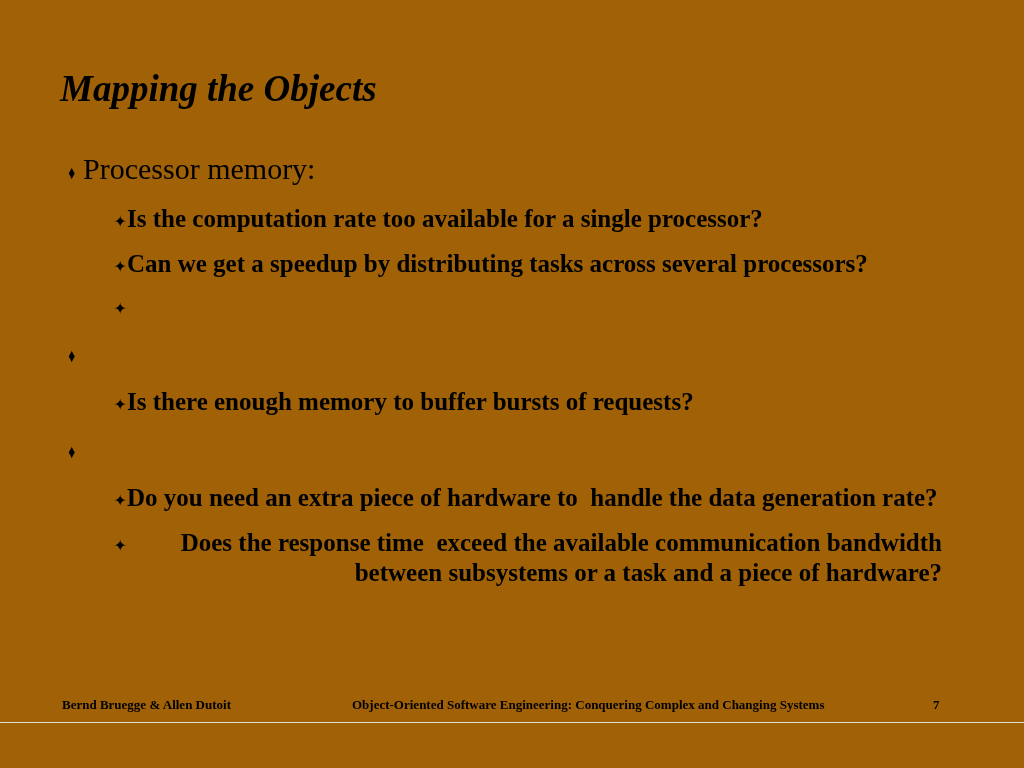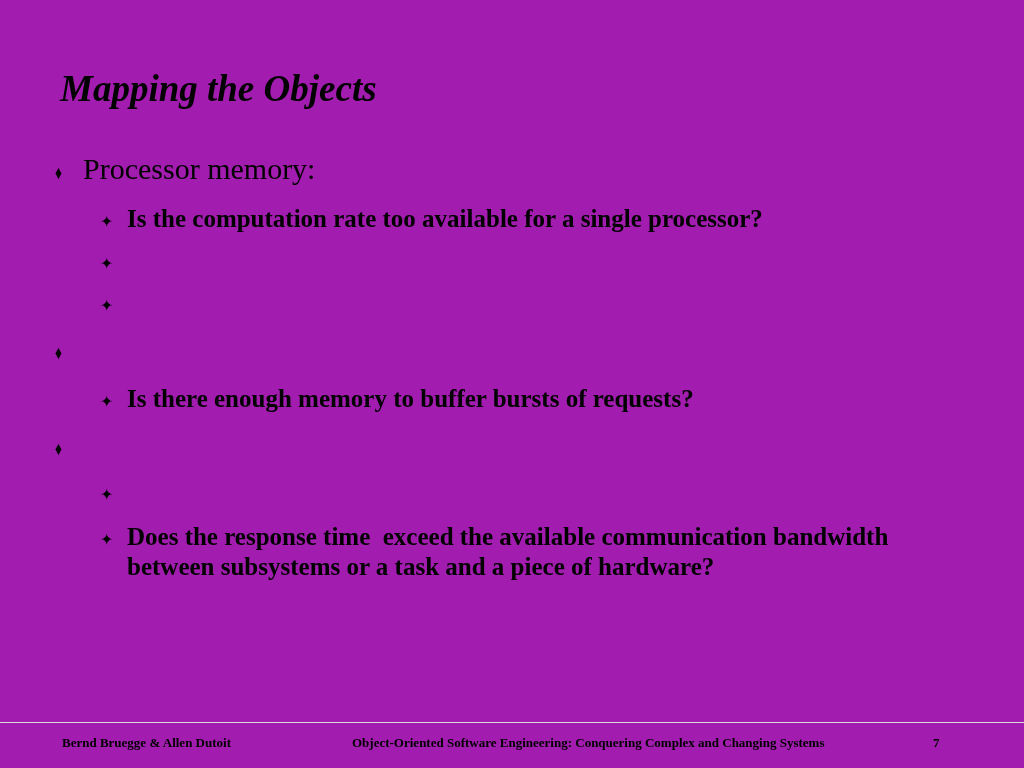--- a/index.html
+++ b/index.html
@@ -1,23 +1,24 @@
 <!DOCTYPE html>
 <html><head>
 <meta charset="utf-8">
 <style>
   html, body { margin: 0; padding: 0; background: #ffffff; }
   .slide {
     position: relative;
     width: 1024px;
     height: 768px;
-    background: #a21caf;
+    background: #a16207;
     color: #000000;
     font-family: "Liberation Serif", serif;
     overflow: hidden;
+    text-align: right;
   }
   .title {
     position: absolute;
     left: 60px;
     top: 42px;
     font: italic bold 37px/1.2 "Liberation Serif", serif;
     color: #000000;
     white-space: nowrap;
   }
   .body {
@@ -61,21 +62,21 @@
     position: absolute;
     left: 0;
     top: 722px;
     width: 1024px;
     height: 0;
     border-top: 1px solid #dddddd;
   }
   .footer {
     position: absolute;
     left: 0;
-    top: 735px;
+    top: 697px;
     width: 1024px;
     height: 20px;
     font: bold 13px/16px "Liberation Serif", serif;
   }
   .f-left  { position: absolute; left: 62px;  top: 0; white-space: nowrap; }
   .f-center{ position: absolute; left: 352px; top: 0; white-space: nowrap; }
   .f-right { position: absolute; left: 933px; top: 0; white-space: nowrap; }
 </style>
 </head>
 <body>
@@ -91,20 +92,21 @@
       <span class="l1text">Processor memory:</span>
     </div>
 
     <div class="l2">
       <span class="b2">✦</span>
       <span class="l2text">Is the computation rate too available for a single processor?</span>
     </div>
 
     <div class="l2">
       <span class="b2">✦</span>
+      <span class="l2text">Can we get a speedup by distributing tasks across several processors?</span>
     </div>
 
     <div class="l2">
       <span class="b2">✦</span>
     </div>
 
     <div class="l1">
       <span class="b1">♦</span>
     </div>
 
@@ -112,20 +114,21 @@
       <span class="b2">✦</span>
       <span class="l2text">Is there enough memory to buffer bursts of requests?</span>
     </div>
 
     <div class="l1">
       <span class="b1">♦</span>
     </div>
 
     <div class="l2">
       <span class="b2">✦</span>
+      <span class="l2text">Do you need an extra piece of hardware to  handle the data generation rate?</span>
     </div>
 
     <div class="l2">
       <span class="b2">✦</span>
       <span class="l2text">Does the response time  exceed the available communication bandwidth between subsystems or a task and a piece of hardware?</span>
     </div>
 
   </div>
 
   <div class="footer-rule"></div>

